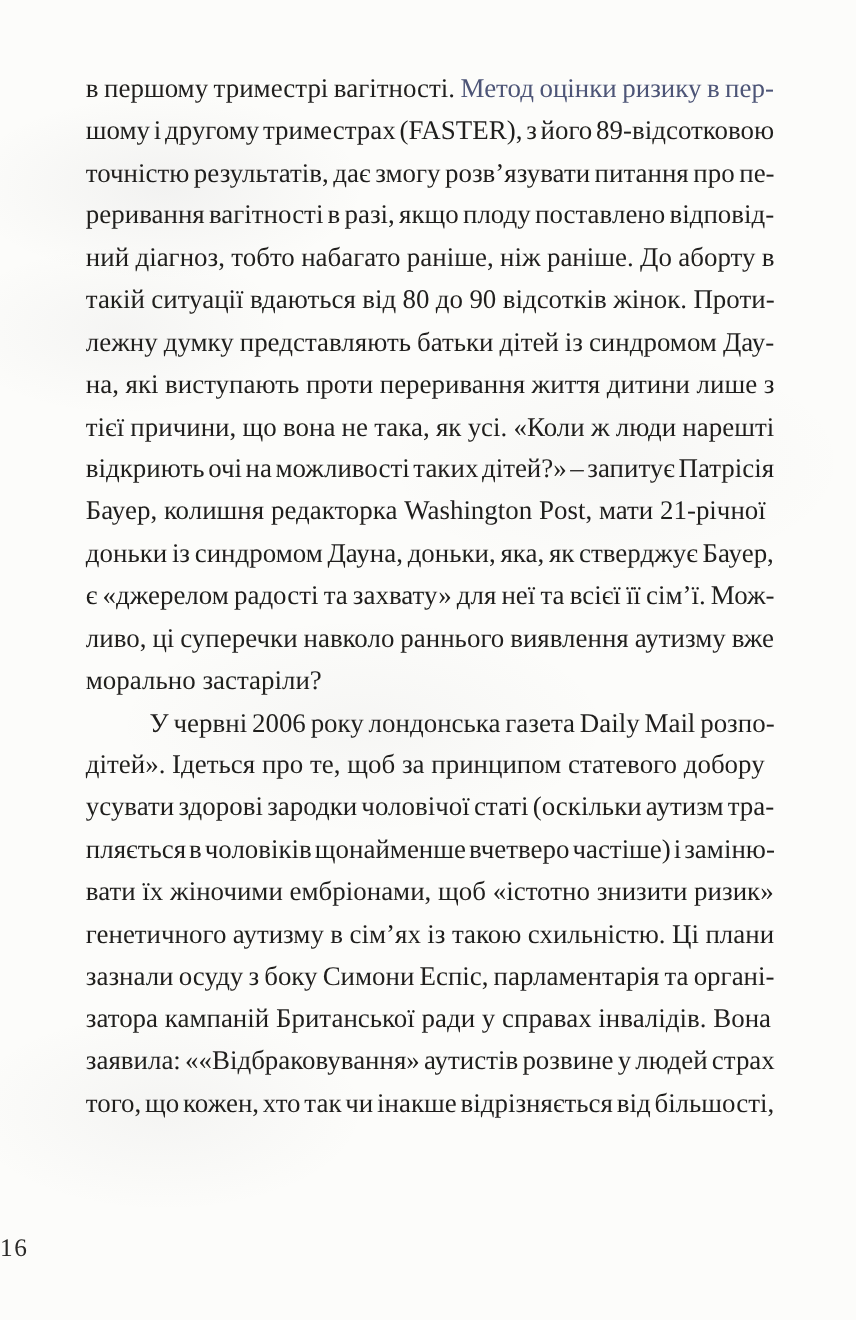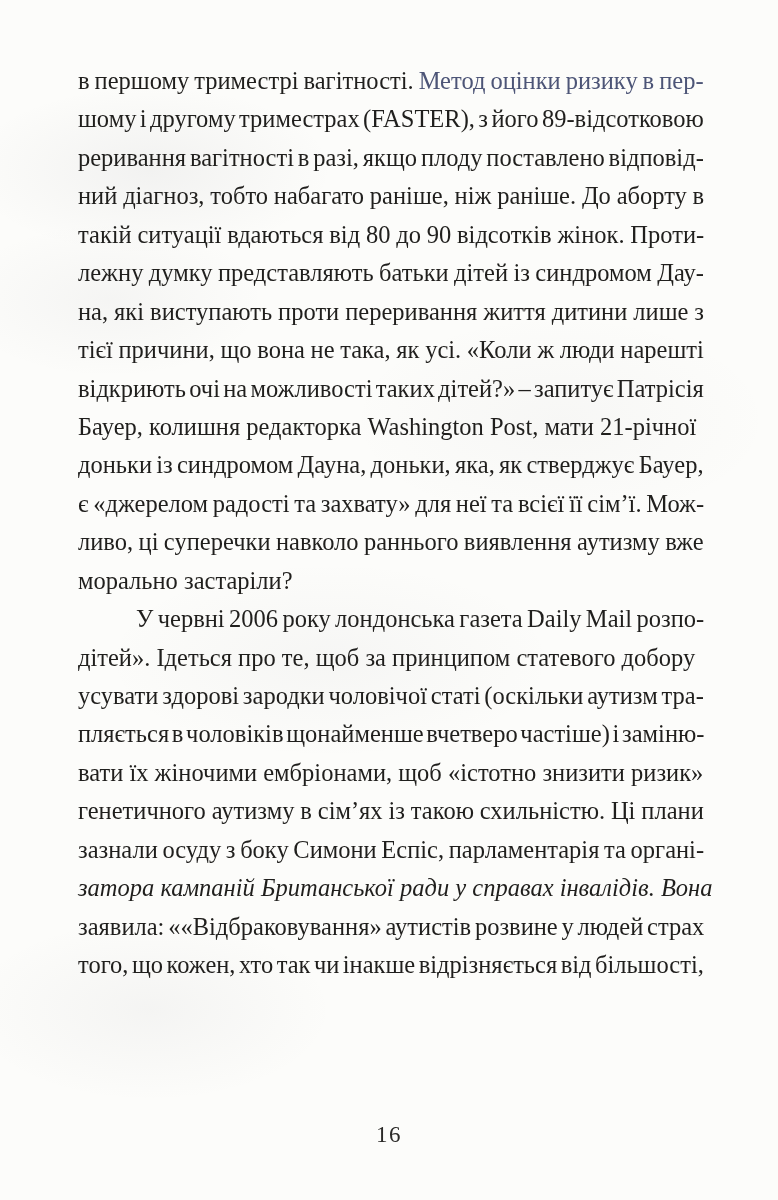--- a/index.html
+++ b/index.html
@@ -39,50 +39,50 @@
   }
   .line span { display: inline; }
   .accent {
     color: var(--accent, #4d5577);
   }
   .page-number {
     position: absolute;
     top: 1122px;
     left: 0;
     width: 778px;
-    text-align: center;
     font-size: 23px;
     letter-spacing: 1.5px;
     color: #2b2a28;
     font-variant-numeric: oldstyle-nums;
   }
 </style>
 </head>
 <body>
 
 <div class="page-text">
     <div class="line" style="word-spacing: -1.13px;"><span>в першому триместрі вагітності. </span><span class="accent">Метод оцінки ризику в пер-</span></div>
     <div class="line" style="word-spacing: -2.71px;"><span>шому і другому триместрах (FASTER), з його 89-відсотковою</span></div>
+    <div class="line" style="word-spacing: -2px;"><span>точністю результатів, дає змогу розв’язувати питання про пе-</span></div>
     <div class="line" style="word-spacing: -2.29px;"><span>реривання вагітності в разі, якщо плоду поставлено відповід-</span></div>
     <div class="line" style="word-spacing: -0.33px;"><span>ний діагноз, тобто набагато раніше, ніж раніше. До аборту в</span></div>
     <div class="line" style="word-spacing: -0.33px; text-align: center;"><span>такій ситуації вдаються від 80 до 90 відсотків жінок. Проти-</span></div>
     <div class="line" style="word-spacing: -0.71px;"><span>лежну думку представляють батьки дітей із синдромом Дау-</span></div>
     <div class="line" style="word-spacing: -0.13px;"><span>на, які виступають проти переривання життя дитини лише з</span></div>
     <div class="line" style="word-spacing: -0.45px;"><span>тієї причини, що вона не така, як усі. «Коли ж люди нарешті</span></div>
     <div class="line" style="word-spacing: -2.88px;"><span>відкриють очі на можливості таких дітей?» – запитує Патрісія</span></div>
     <div class="line" style="word-spacing: 0px;"><span>Бауер, колишня редакторка Washington Post, мати 21-річної</span></div>
     <div class="line" style="word-spacing: -1.88px;"><span>доньки із синдромом Дауна, доньки, яка, як стверджує Бауер,</span></div>
     <div class="line" style="word-spacing: -1.45px;"><span>є «джерелом радості та захвату» для неї та всієї її сім’ї. Мож-</span></div>
     <div class="line" style="word-spacing: -0.71px;"><span>ливо, ці суперечки навколо раннього виявлення аутизму вже</span></div>
     <div class="line"><span>морально застаріли?</span></div>
     <div class="line" style="padding-left: 58px; word-spacing: -1.75px;"><span>У червні 2006 року лондонська газета Daily Mail розпо-</span></div>
     <div class="line" style="word-spacing: 0px;"><span>дітей». Ідеться про те, щоб за принципом статевого добору</span></div>
     <div class="line" style="word-spacing: -2.29px;"><span>усувати здорові зародки чоловічої статі (оскільки аутизм тра-</span></div>
     <div class="line" style="word-spacing: -3.43px;"><span>пляється в чоловіків щонайменше вчетверо частіше) і заміню-</span></div>
     <div class="line" style="word-spacing: 0px;"><span>вати їх жіночими ембріонами, щоб «істотно знизити ризик»</span></div>
     <div class="line" style="word-spacing: -0.25px;"><span>генетичного аутизму в сім’ях із такою схильністю. Ці плани</span></div>
     <div class="line" style="word-spacing: -1.5px;"><span>зазнали осуду з боку Симони Еспіс, парламентарія та органі-</span></div>
-    <div class="line" style="word-spacing: 0px; font-style: italic;"><span>затора кампаній Британської ради у справах інвалідів. Вона</span></div>
+    <div class="line" style="word-spacing: 0px;"><span>затора кампаній Британської ради у справах інвалідів. Вона</span></div>
     <div class="line" style="word-spacing: -2.33px;"><span>заявила: ««Відбраковування» аутистів розвине у людей страх</span></div>
     <div class="line" style="word-spacing: -2.67px;"><span>того, що кожен, хто так чи інакше відрізняється від більшості,</span></div>
   </div>
 
 <div class="page-number">16</div>
 
 </body></html>

